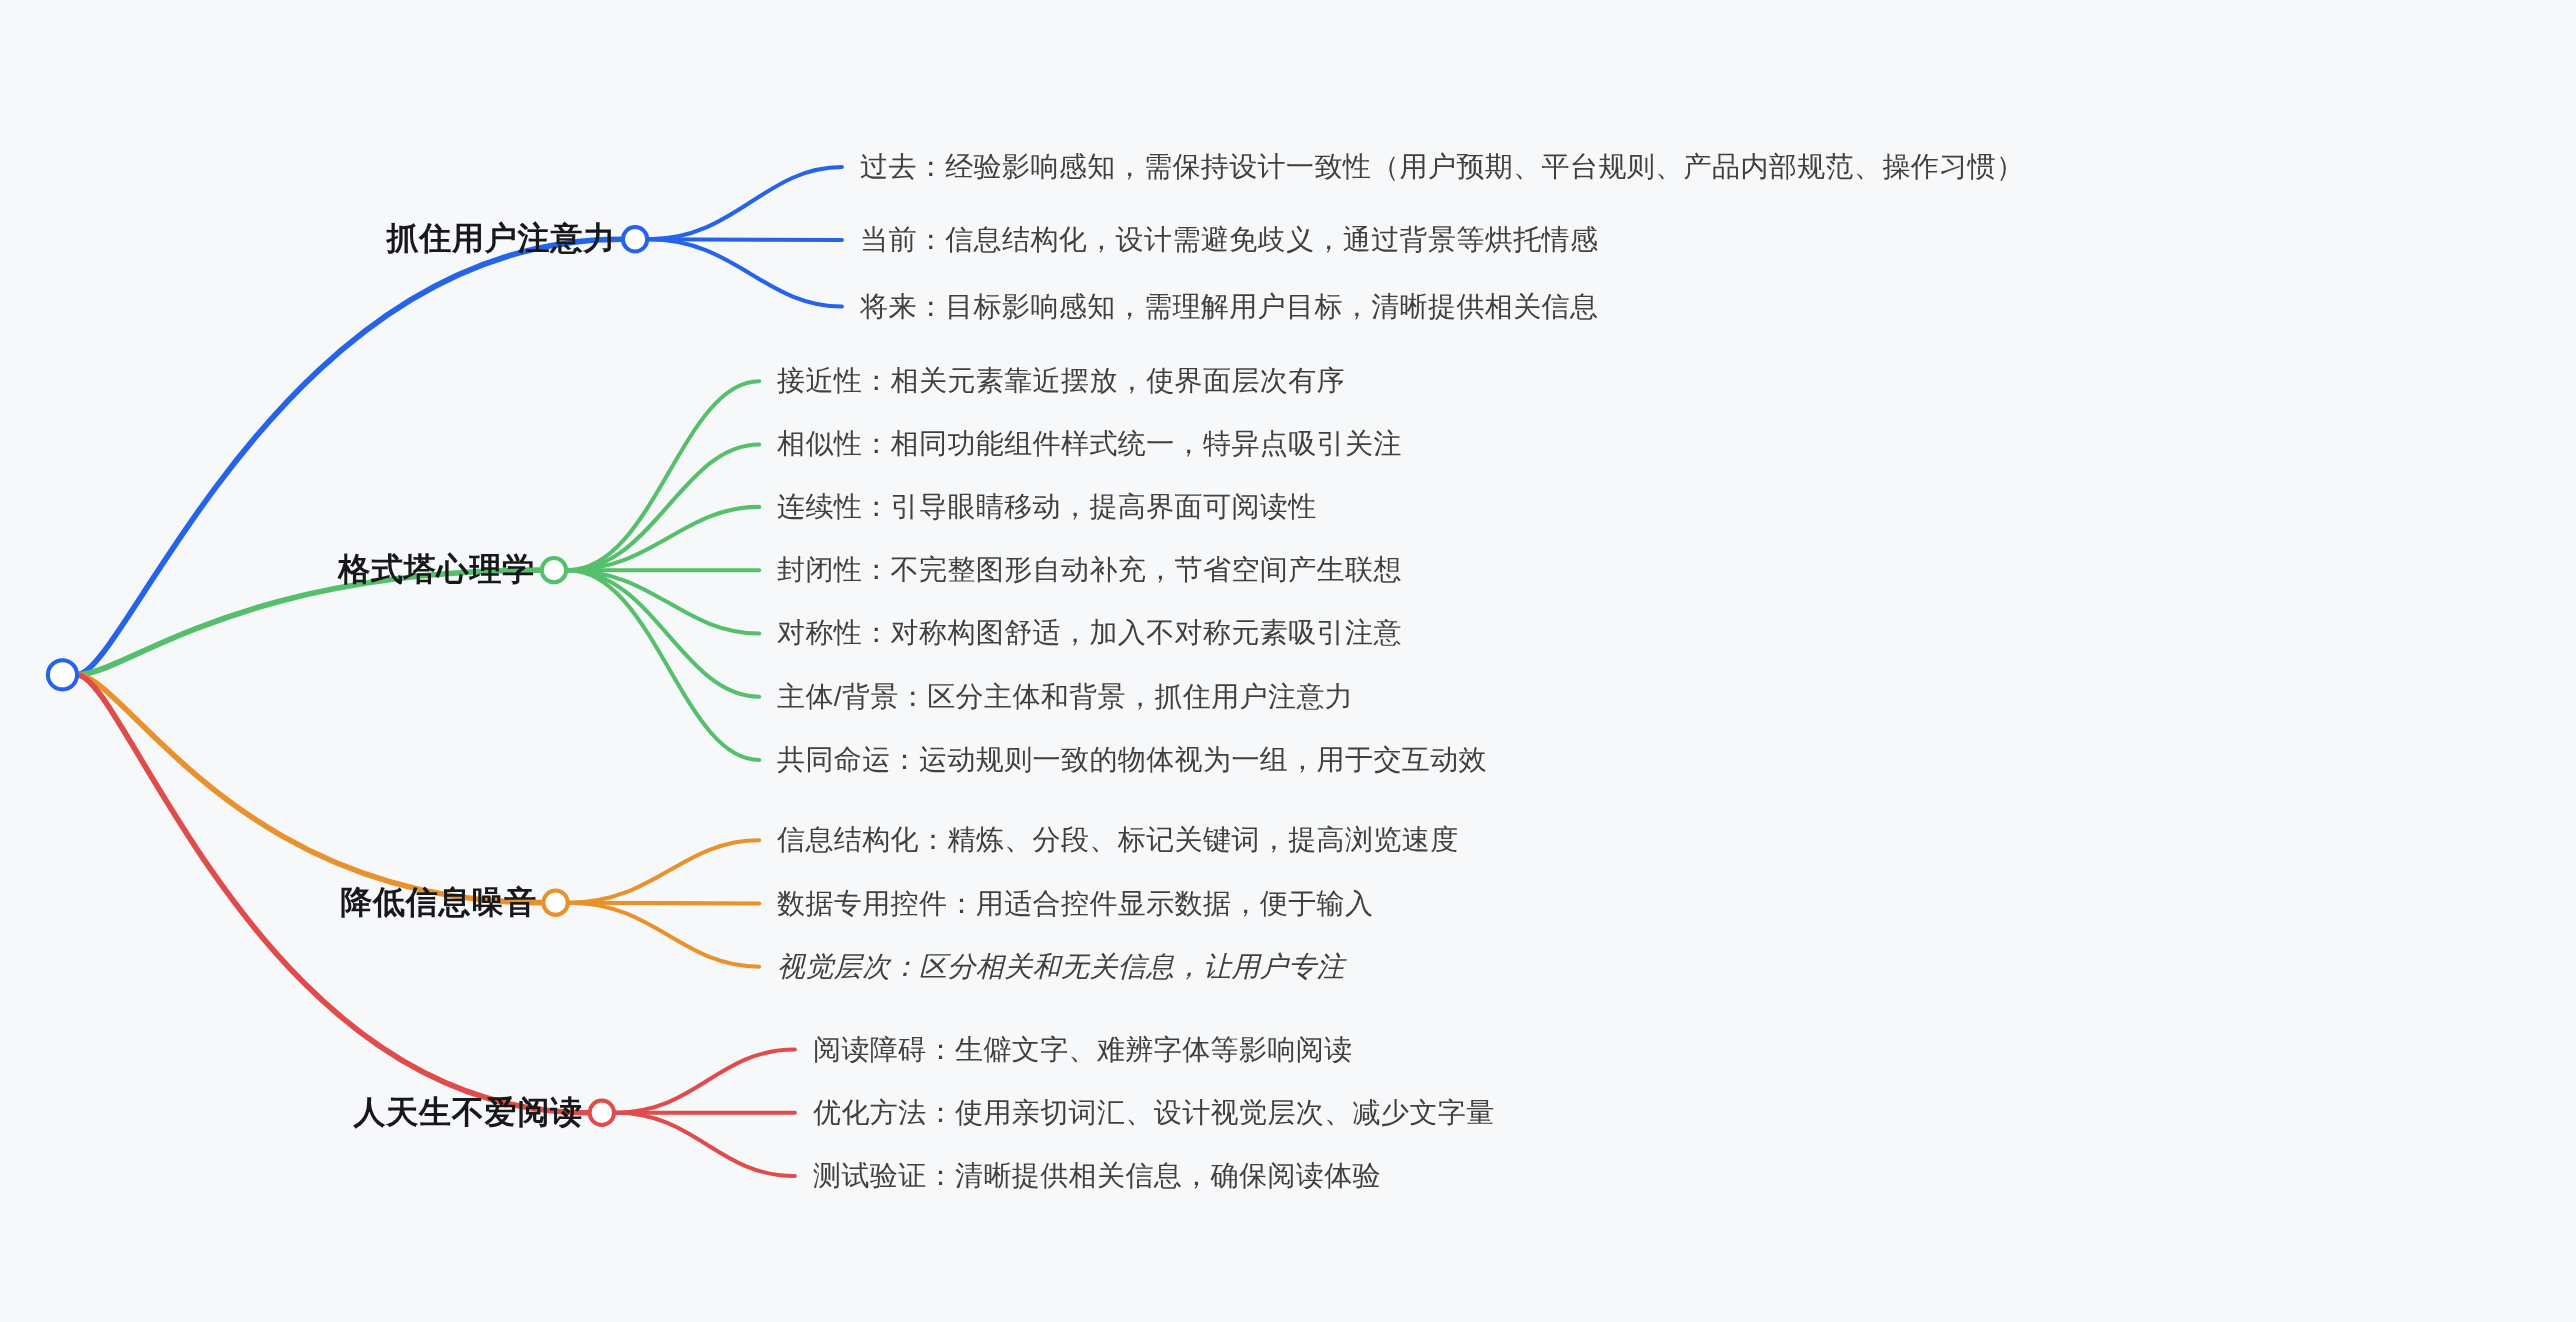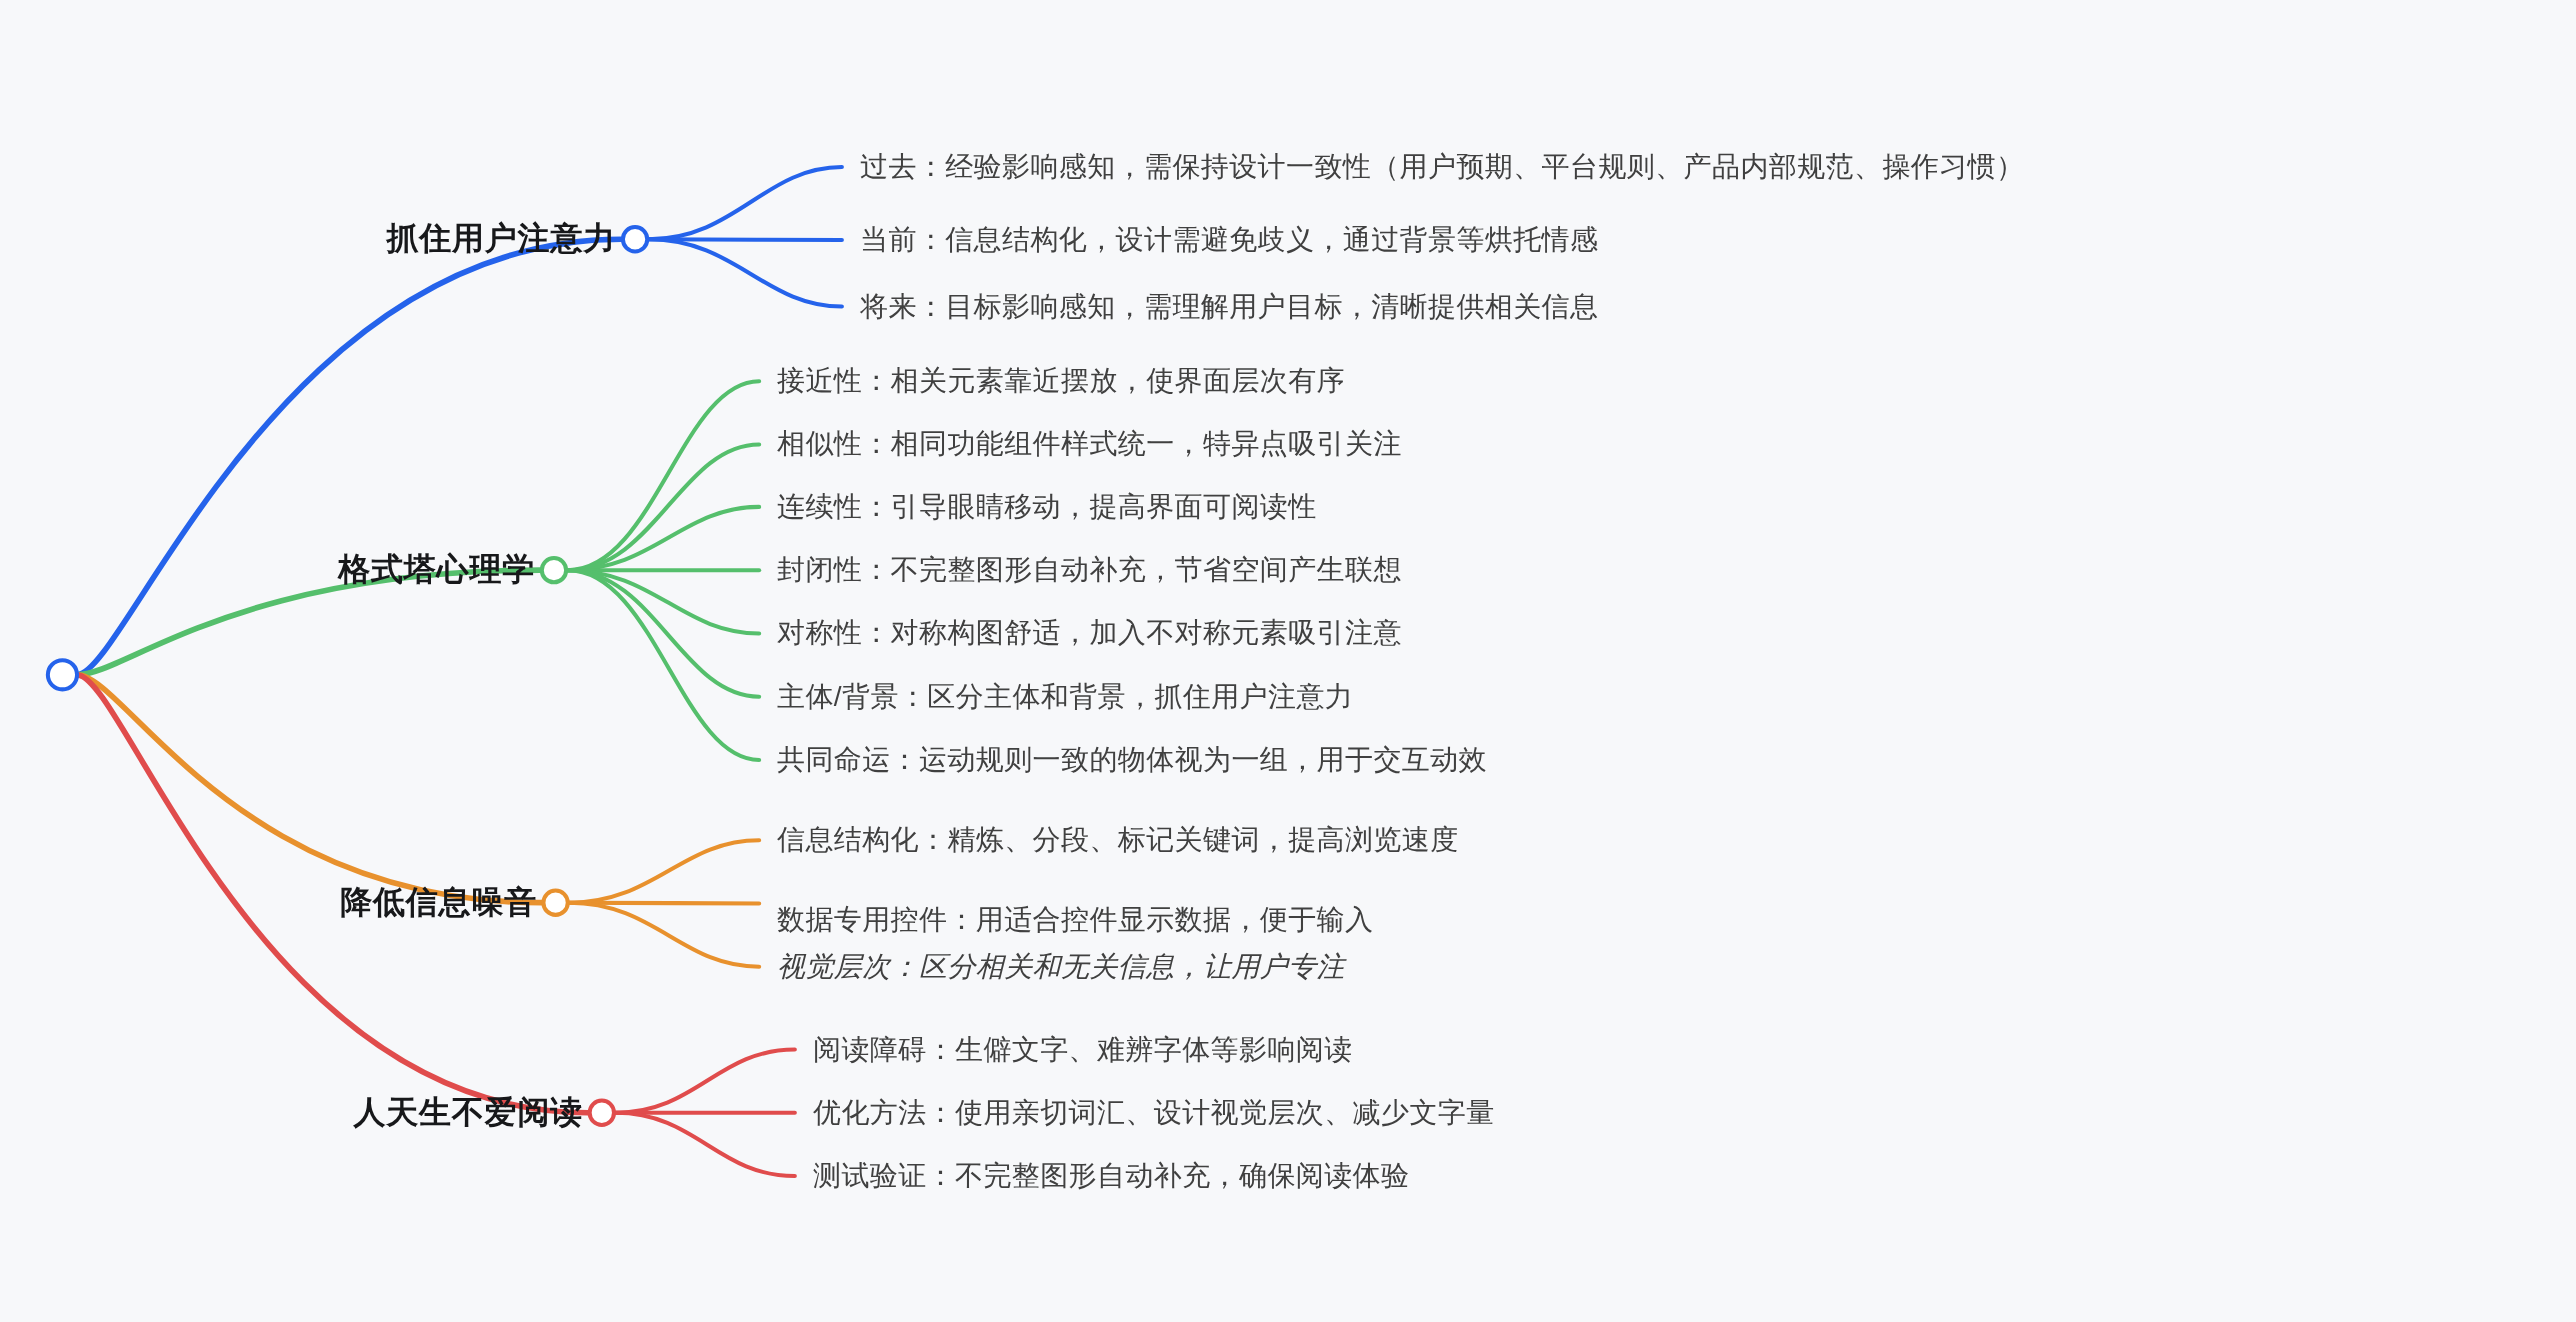--- a/index.html
+++ b/index.html
@@ -86,21 +86,21 @@
       <div class="branch-label" style="top: 570px; right: 2041px;">格式塔心理学</div>
       <div class="leaf-label" style="left: 777px; top: 381px;">接近性：相关元素靠近摆放，使界面层次有序</div>
       <div class="leaf-label" style="left: 777px; top: 444px;">相似性：相同功能组件样式统一，特异点吸引关注</div>
       <div class="leaf-label" style="left: 777px; top: 507px;">连续性：引导眼睛移动，提高界面可阅读性</div>
       <div class="leaf-label" style="left: 777px; top: 570px;">封闭性：不完整图形自动补充，节省空间产生联想</div>
       <div class="leaf-label" style="left: 777px; top: 633px;">对称性：对称构图舒适，加入不对称元素吸引注意</div>
       <div class="leaf-label" style="left: 777px; top: 697px;">主体/背景：区分主体和背景，抓住用户注意力</div>
       <div class="leaf-label" style="left: 777px; top: 760px;">共同命运：运动规则一致的物体视为一组，用于交互动效</div>
       <div class="branch-label" style="top: 903px; right: 2039px;">降低信息噪音</div>
       <div class="leaf-label" style="left: 777px; top: 840px;">信息结构化：精炼、分段、标记关键词，提高浏览速度</div>
-      <div class="leaf-label" style="left: 777px; top: 904px; margin-top: 16px;">数据专用控件：用适合控件显示数据，便于输入</div>
+      <div class="leaf-label" style="left: 777px; top: 904px;">数据专用控件：用适合控件显示数据，便于输入</div>
       <div class="leaf-label" style="left: 777px; top: 967px; font-style: italic;">视觉层次：区分相关和无关信息，让用户专注</div>
       <div class="branch-label" style="top: 1113px; right: 1993px;">人天生不爱阅读</div>
       <div class="leaf-label" style="left: 813px; top: 1050px;">阅读障碍：生僻文字、难辨字体等影响阅读</div>
       <div class="leaf-label" style="left: 813px; top: 1113px;">优化方法：使用亲切词汇、设计视觉层次、减少文字量</div>
-      <div class="leaf-label" style="left: 813px; top: 1176px;">测试验证：不完整图形自动补充，确保阅读体验</div>
+      <div class="leaf-label" style="left: 813px; top: 1176px;">测试验证：清晰提供相关信息，确保阅读体验</div>
     </div>
 </div>
 
 
 </body></html>

